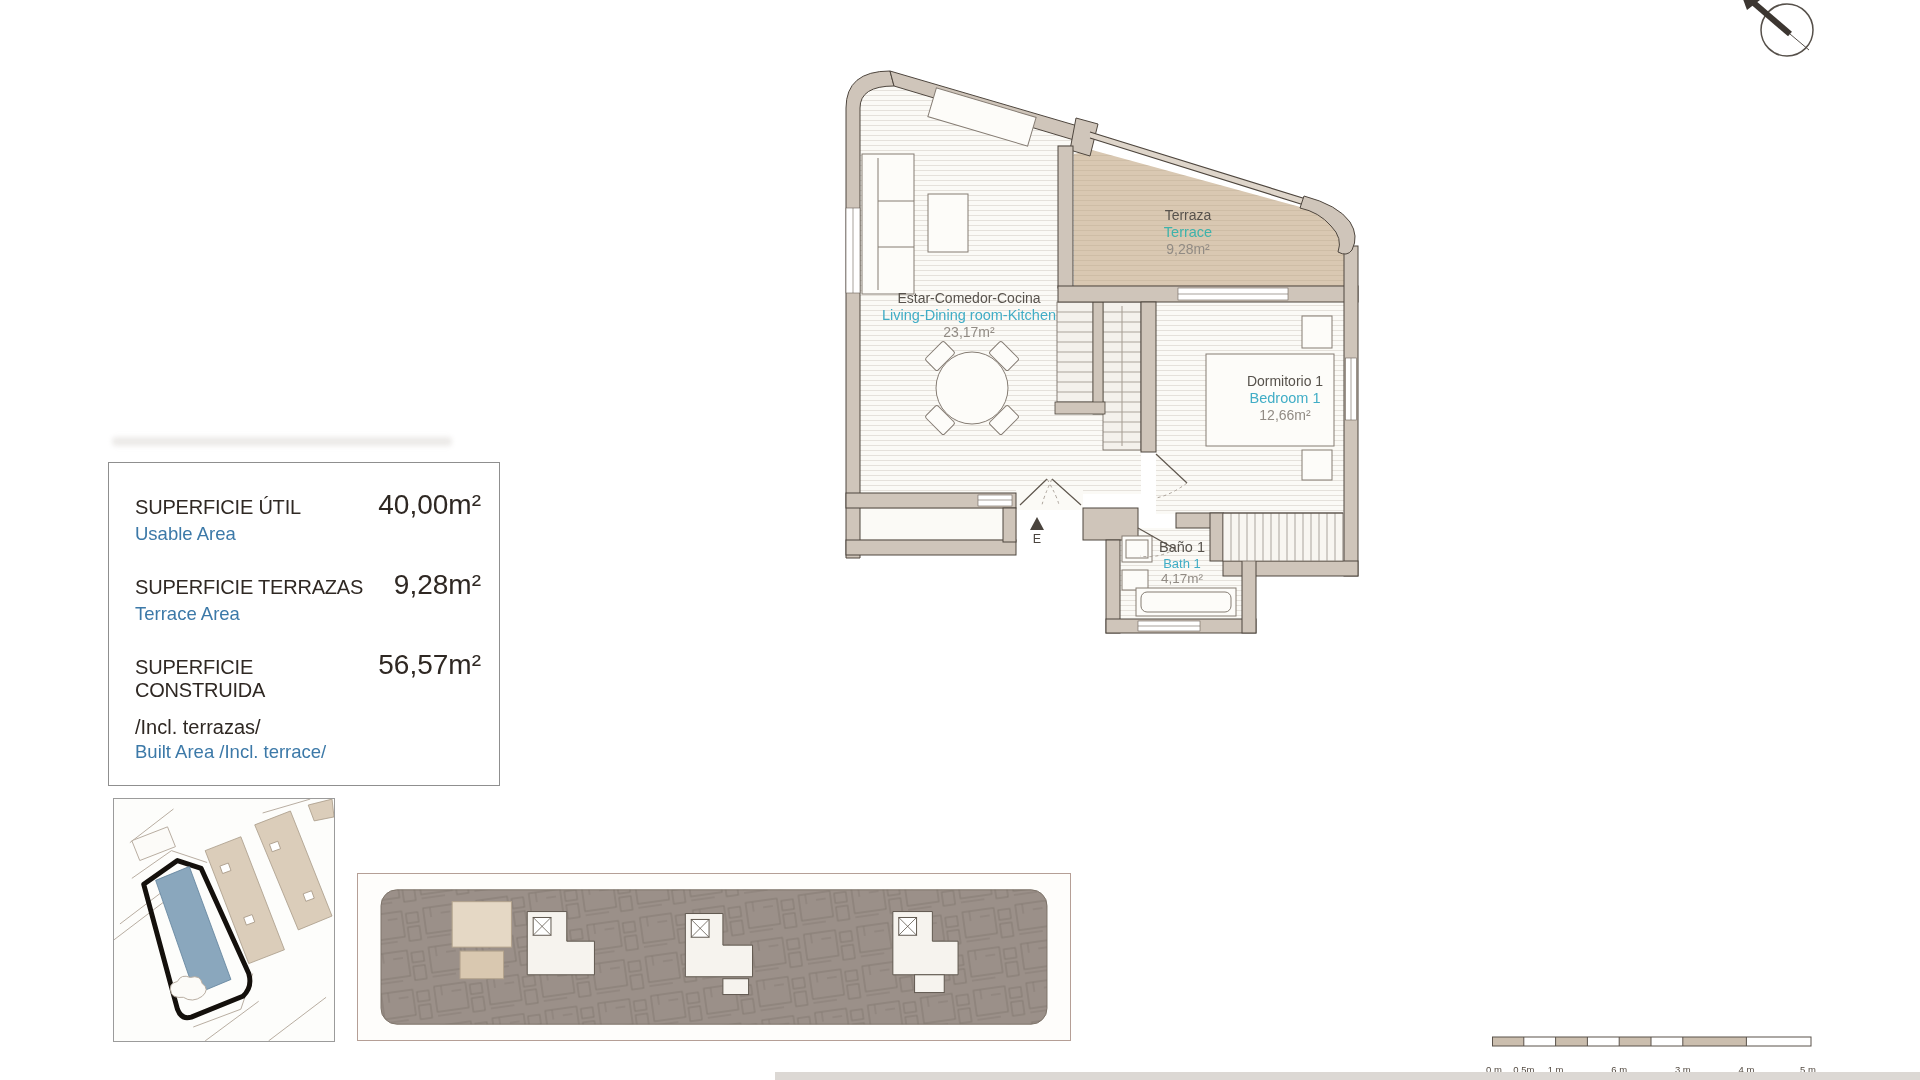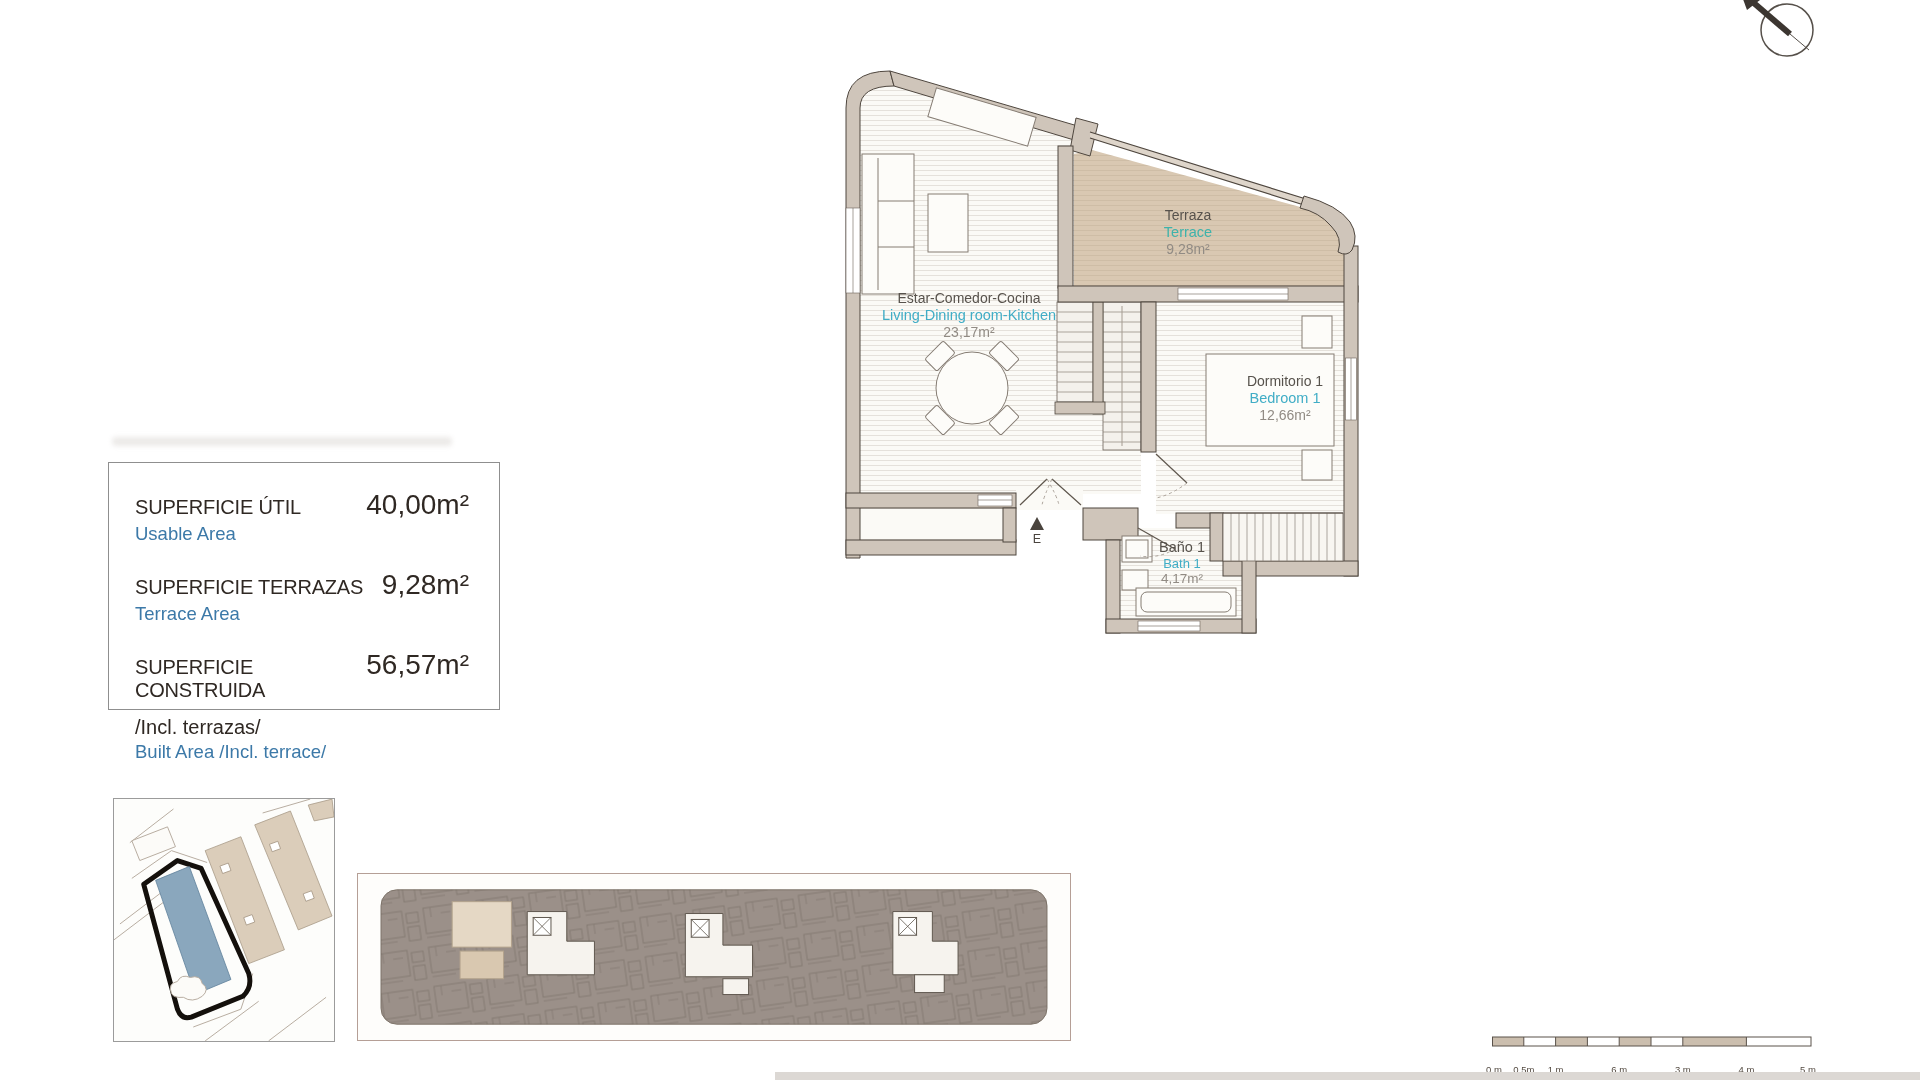--- a/index.html
+++ b/index.html
@@ -1,21 +1,21 @@
 <!DOCTYPE html>
 <html><head>
 <meta charset="utf-8">
 <style>
   html,body{margin:0;padding:0;background:#ffffff;}
   #stage{position:relative;width:1920px;height:1080px;background:#ffffff;overflow:hidden;
          font-family:"Liberation Sans",sans-serif;}
   .abs{position:absolute;}
   
-  #info-box{left:108px;top:462px;width:392px;height:248px;border:1px solid #8f8f8f;
-            box-sizing:border-box;padding:26px 30px 0 26px;background:#fff;}
+  #info-box{left:108px;top:462px;width:392px;height:324px;border:1px solid #8f8f8f;
+            box-sizing:border-box;padding:26px 18px 0 26px;background:#fff;}
   .info-row{margin-bottom:24px;}
   .info-top{display:flex;justify-content:space-between;align-items:baseline;}
   .info-es{font-size:20px;color:#2f2823;letter-spacing:-0.2px;}
   .info-val{font-size:28px;color:#2f2823;}
   .info-extra{font-size:20px;color:#2f2823;margin-top:14px;}
   .info-extra:empty{display:none;}
   .info-en{font-size:18.5px;color:#3c79a8;margin-top:2px;}
   
   #plan-wrap{left:838px;top:58px;width:560px;height:580px;}
   .room-label{position:absolute;transform:translate(-50%,-50%);text-align:center;

